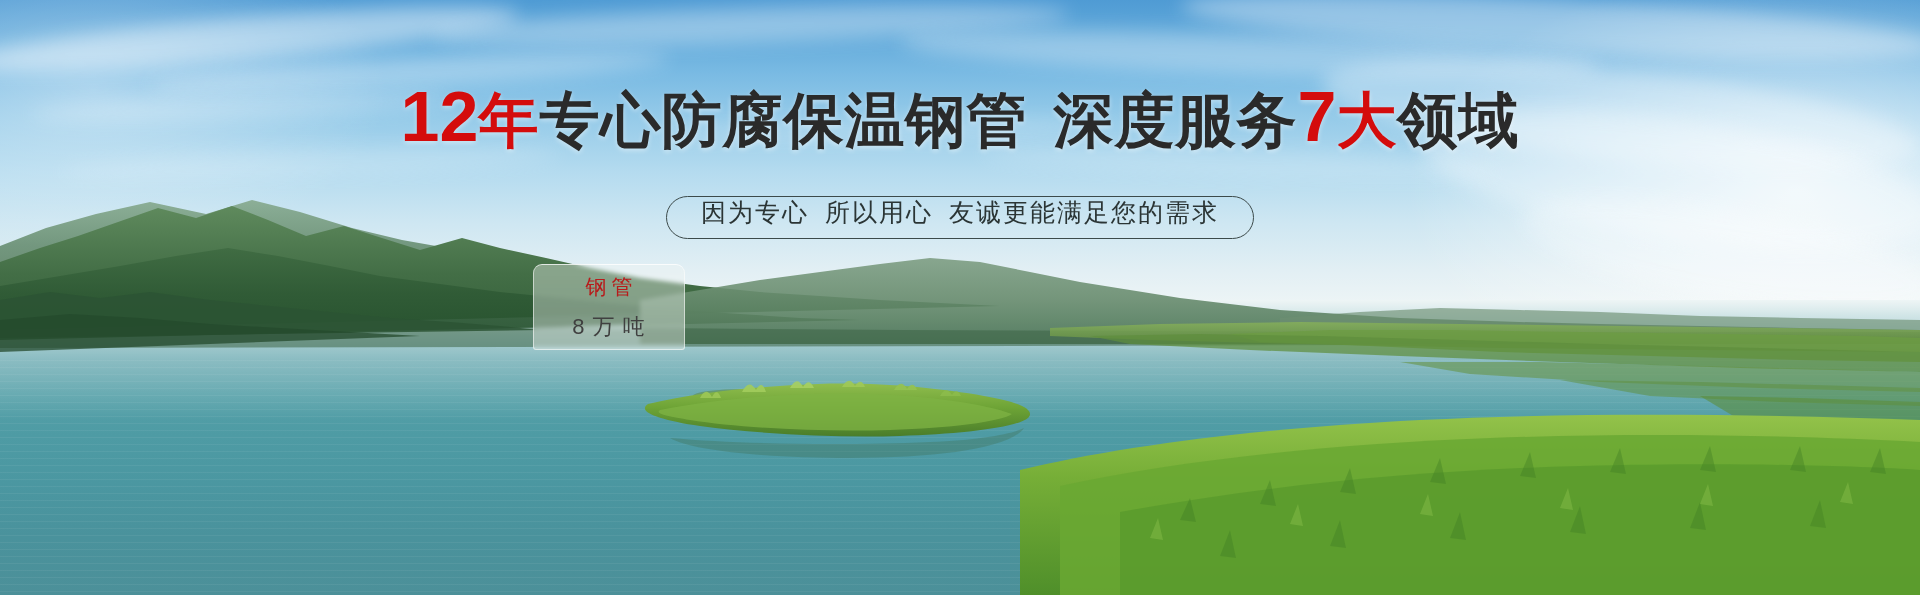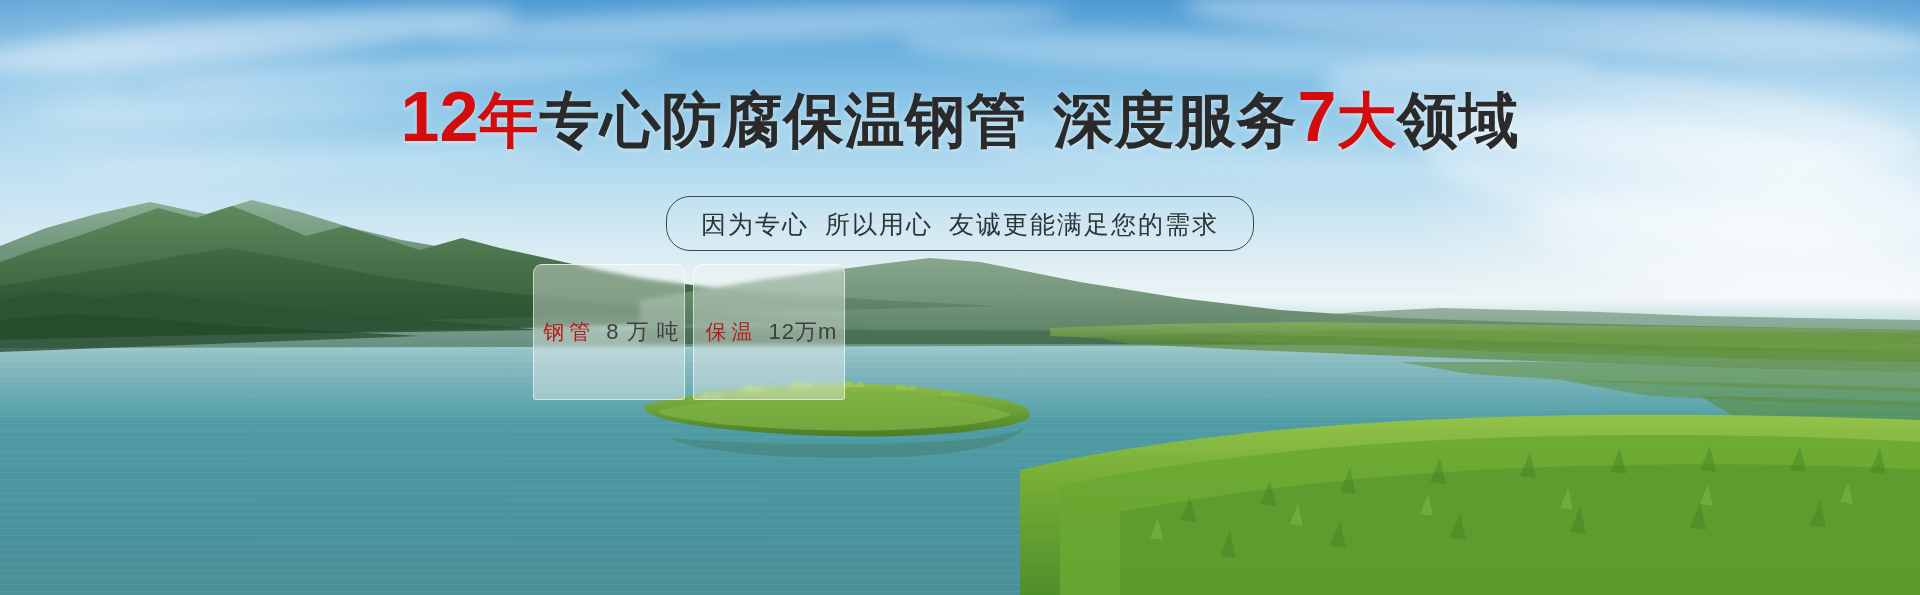--- a/index.html
+++ b/index.html
@@ -113,45 +113,45 @@
 
   .subtitle-wrap {
     position:absolute;
     left:0; top:196px; width:1920px;
     text-align:center;
   }
   .subtitle {
     display:inline-block;
     border:1.5px solid #3c4a4a;
     border-radius:24px;
-    padding:12px 34px 10px 34px;
+    padding:0 34px 10px 34px;
     font-size:25px;
     letter-spacing:2px;
     color:#2b3535;
     line-height:1.25;
   }
   .subtitle .sp { display:inline-block; width:16px; }
 
   
   .cards {
     position:absolute;
     left:533px; top:264px;
     display:flex;
     gap:8px;
   }
   .card {
     width:152px;
-    height:136px;
+    height:86px;
     background:rgba(240,244,243,.40);
     border:1px solid rgba(255,255,255,.55);
     border-top:1px solid rgba(255,255,255,.75);
     border-radius:9px 9px 3px 3px;
     backdrop-filter:blur(2px);
     display:flex;
-    flex-direction:row;
+    flex-direction:column;
     align-items:center;
     justify-content:center;
     gap:11px;
   }
   .card-title {
     font-size:21px;
     color:#b81b1b;
     letter-spacing:5px;
     text-indent:5px;
     font-weight:normal;
@@ -343,22 +343,16 @@
   <div class="cards">
 
     <div class="card">
       <div class="card-title">钢管</div>
       <div class="card-value">
         <span>8 万 吨</span>
       </div>
     </div>
 
 
-    <div class="card">
-      <div class="card-title">保温</div>
-      <div class="card-value">
-        <span>12万m</span>
-      </div>
-    </div>
 
   </div>
 
 </div>
 
 </body></html>

